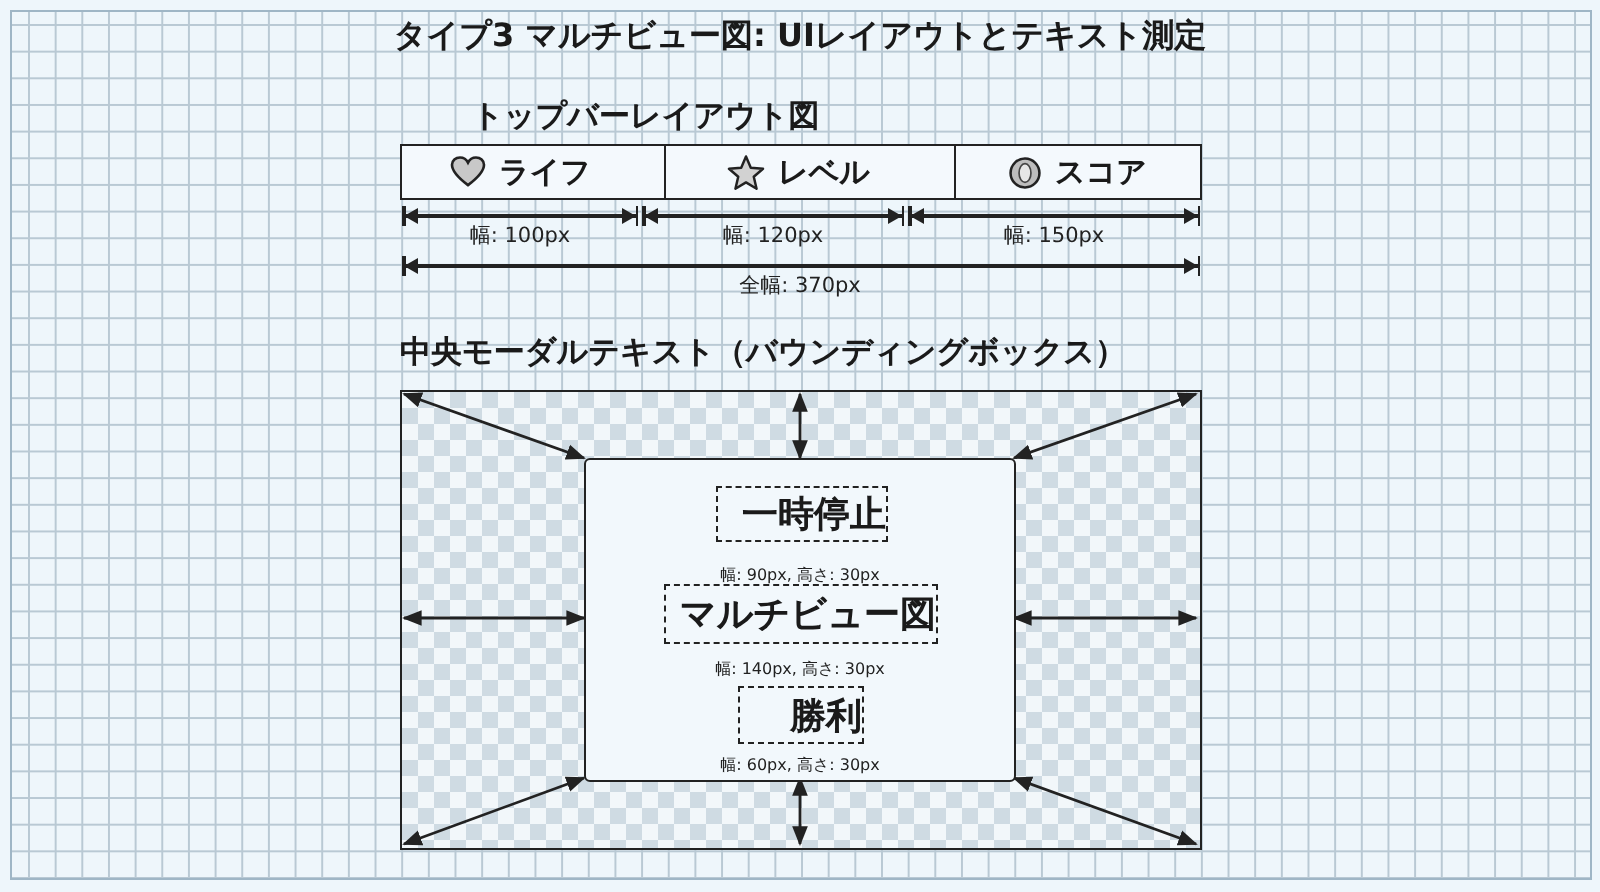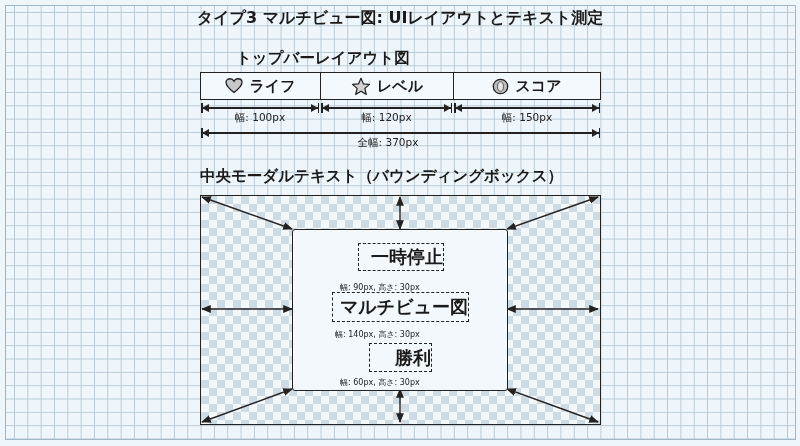--- a/index.html
+++ b/index.html
@@ -3,39 +3,39 @@
 <meta charset="utf-8">
 <style>
   html,body{margin:0;padding:0;}
   body{width:800px;height:446px;position:relative;overflow:hidden;background:#eef6fb;font-family:"DejaVu Sans","Liberation Sans",sans-serif;color:#1a1a1a;}
   .frame{position:absolute;left:5px;top:5px;width:789px;height:433px;border:1.5px solid #9fb6c6;
     background-color:#eef6fb;
     background-image:linear-gradient(#b9c9d4 1px,transparent 1px),linear-gradient(90deg,#b9c9d4 1px,transparent 1px);
     background-size:13.33px 13.33px;background-position:8px 6px;}
   .title{position:absolute;left:0;width:800px;top:8px;text-align:center;font-weight:bold;font-size:16px;}
   .section-title{position:absolute;left:200px;font-weight:bold;font-size:15.5px;}
-  .topbar{position:absolute;left:200px;top:72px;width:399px;height:26px;border:1.5px solid #222;background:#f4f9fd;display:flex;}
+  .topbar{position:absolute;left:200px;top:72px;width:399px;height:26px;border:1.5px solid #222;background:#f4f9fd;display:flex;gap:12px;}
   .slot{position:relative;height:100%;display:flex;align-items:center;justify-content:center;gap:6px;font-weight:bold;font-size:15px;}
   .slot + .slot{border-left:1.5px solid #222;}
   .slot svg{display:block;}
   .dim{position:absolute;height:10px;}
   .dim .line{position:absolute;left:0;right:0;top:4px;height:1.5px;background:#222;}
   .dim .capl,.dim .capr{position:absolute;top:0;width:1.5px;height:10px;background:#222;}
   .dim .capl{left:0}.dim .capr{right:0}
   .dim .al,.dim .ar{position:absolute;top:1px;width:0;height:0;border-top:4px solid transparent;border-bottom:4px solid transparent;}
   .dim .al{left:1px;border-right:7px solid #222;}
   .dim .ar{right:1px;border-left:7px solid #222;}
   .dimlabel{position:absolute;font-size:10.5px;text-align:center;color:#222;}
   .modal-area{position:absolute;left:200px;top:195px;width:399px;height:228px;border:1.5px solid #222;
     background-color:#f2f7fa;
     background-image:linear-gradient(45deg,#cfdbe3 25%,transparent 25%,transparent 75%,#cfdbe3 75%),linear-gradient(45deg,#cfdbe3 25%,transparent 25%,transparent 75%,#cfdbe3 75%);
     background-size:16px 16px;background-position:0 0,8px 8px;}
   .modal-panel{position:absolute;left:292px;top:229px;width:214px;height:160px;border:1.5px solid #222;border-radius:3px;background:#f2f8fc;}
   .textbox{position:absolute;border:1.5px dashed #222;font-weight:bold;display:flex;align-items:center;justify-content:flex-end;white-space:nowrap;}
-  .boxlabel{position:absolute;font-size:8px;color:#222;text-align:left;white-space:nowrap;}
+  .boxlabel{position:absolute;font-size:8px;color:#222;text-align:center;white-space:nowrap;}
   svg.overlay{position:absolute;left:0;top:0;}
 </style>
 </head>
 <body>
 
 <div class="frame"></div>
 
 <div class="title">タイプ3 マルチビュー図: UIレイアウトとテキスト測定</div>
 
 <div class="section-title" style="top:48px;padding-left:36px;">トップバーレイアウト図</div>
@@ -94,21 +94,21 @@
 <div class="dimlabel" style="left:321px;top:111px;width:131px;">幅: 120px</div>
 <div class="dimlabel" style="left:454px;top:111px;width:146px;">幅: 150px</div>
 
 <div class="dim" style="left:201px;top:128px;width:399px;">
     <div class="line"></div>
     <div class="capl"></div>
     <div class="capr"></div>
     <div class="al"></div>
     <div class="ar"></div>
   </div>
-<div class="dimlabel" style="left:201px;top:136px;width:374px;">全幅: 370px</div>
+<div class="dimlabel" style="left:201px;top:136px;width:374px;padding-left:12px;">全幅: 370px</div>
 
 <div class="section-title" style="top:166px;">中央モーダルテキスト（バウンディングボックス）</div>
 
 <div class="modal-area"></div>
 
 <svg class="overlay" width="800" height="446">
   <defs>
     <marker id="ah" viewBox="0 0 10 10" refX="9" refY="5" markerWidth="7" markerHeight="7" orient="auto-start-reverse">
       <path d="M0 1 L10 5 L0 9 Z" fill="#222"></path>
     </marker>

